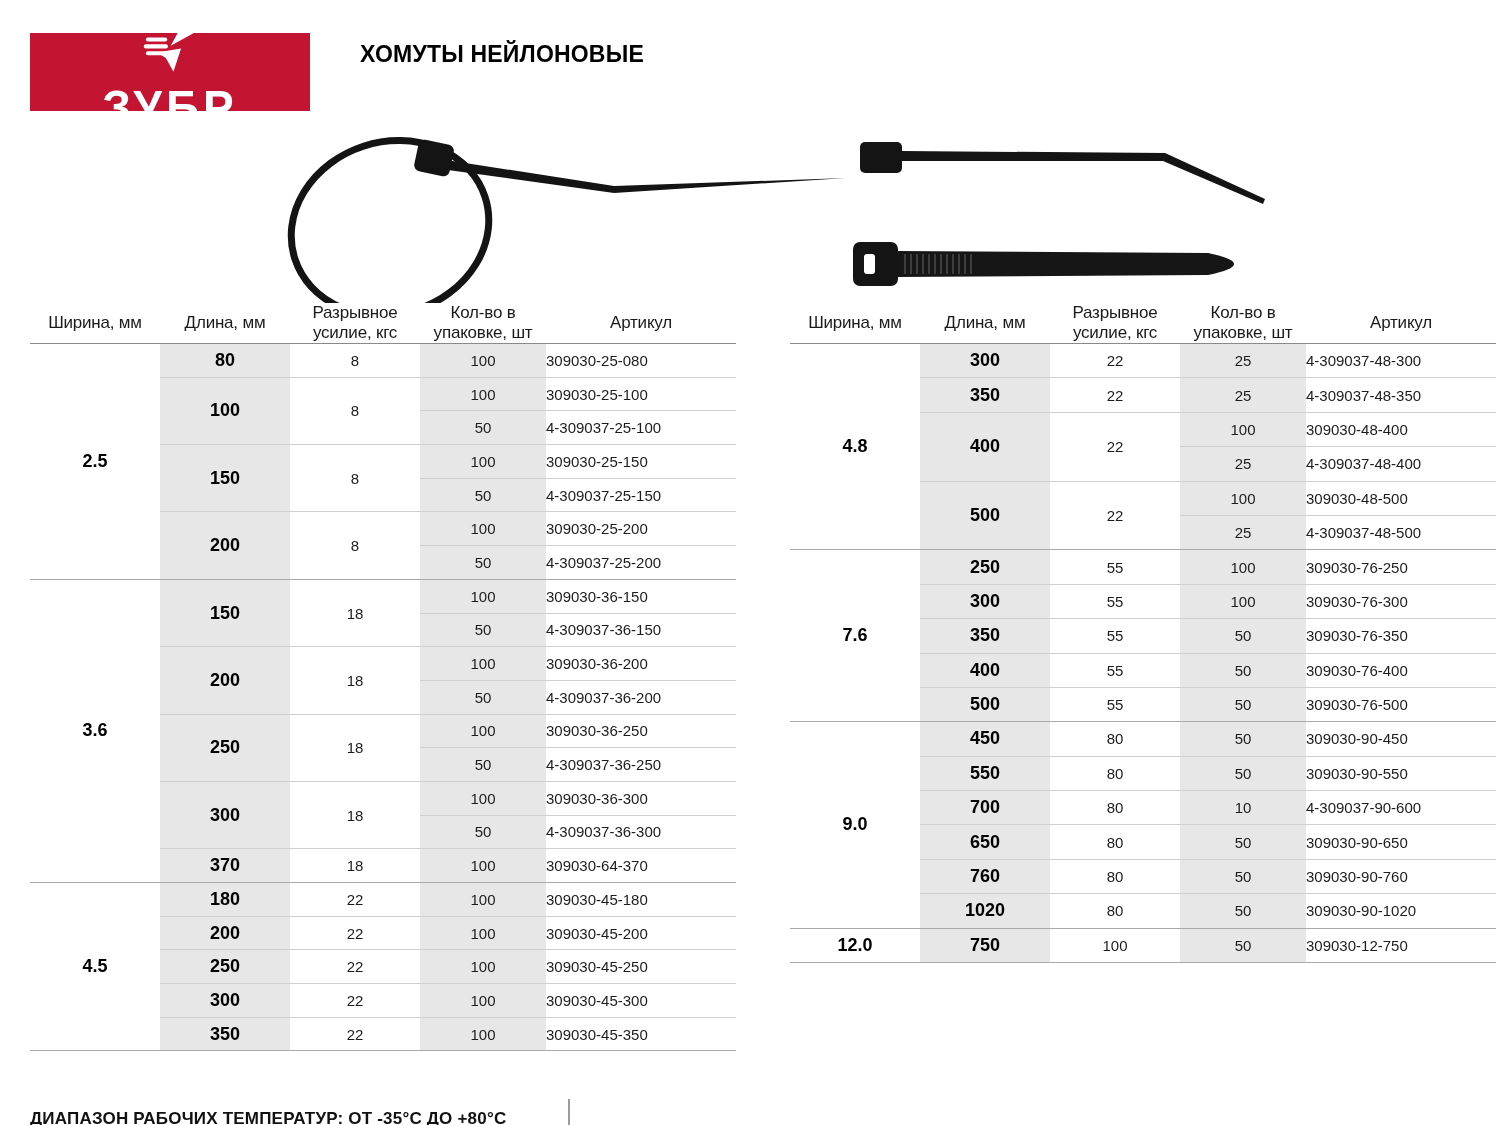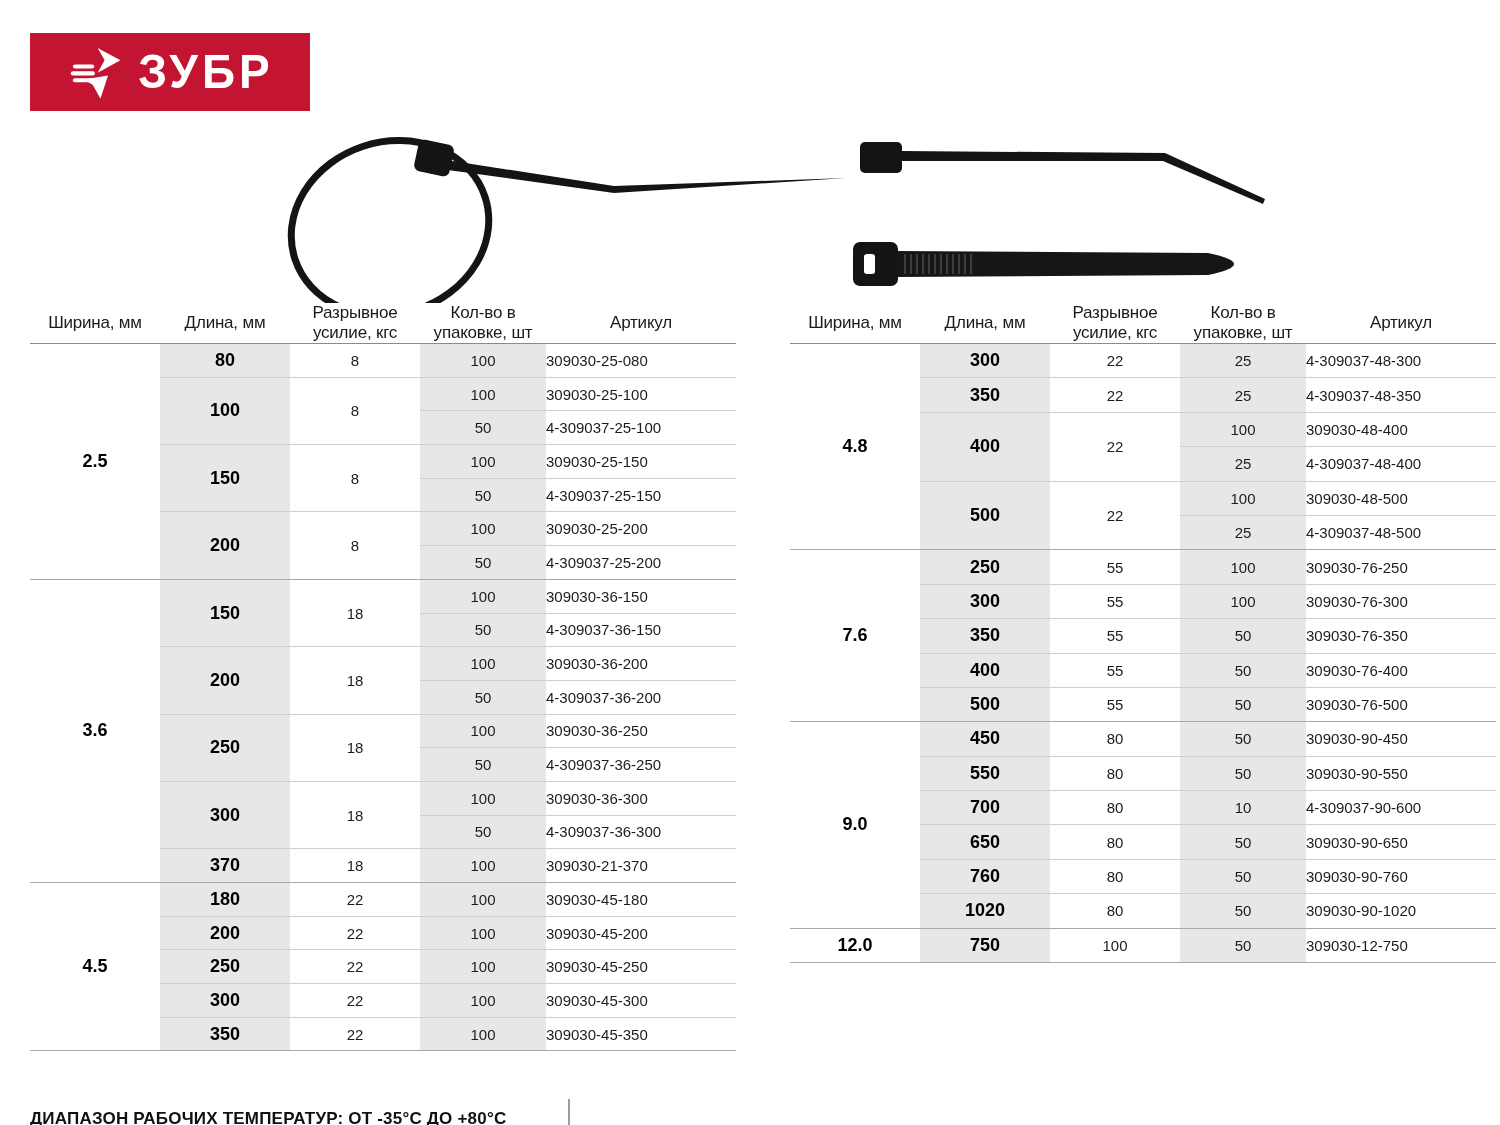--- a/index.html
+++ b/index.html
@@ -4,21 +4,21 @@
 <style>
   html,body { margin:0; padding:0; background:#ffffff; }
   .page {
     position:relative; width:1500px; height:1125px; background:#ffffff;
     font-family:"Liberation Sans","DejaVu Sans",sans-serif; color:#1a1a1a; overflow:hidden;
   }
 
   
   .logo {
     position:absolute; left:30px; top:33px; width:280px; height:78px;
-    background:#c31432; display:flex; align-items:center; justify-content:center; gap:10px;
+    background:#c31432; display:flex; align-items:center; justify-content:center; gap:10px;flex-direction:column;
   }
   .logo-icon { width:62px; height:62px; flex:0 0 auto; }
   .logo-word {
     color:#ffffff; font-weight:bold; font-size:46px; letter-spacing:4px; line-height:1;
     transform:scaleY(1.04); margin-top:-2px;
   }
   .title { position:absolute; left:360px; top:37px; font-size:23px; font-weight:bold; line-height:34px; color:#000; letter-spacing:0.2px; }
 
   
   .ties { position:absolute; left:260px; top:118px; width:1030px; height:192px; }
@@ -64,20 +64,21 @@
         <path d="M46 5 L79 23 L46 41 L56 23 Z"></path>
         <rect x="10" y="29" width="31" height="6" rx="3"></rect>
         <rect x="7" y="39" width="35" height="6" rx="3"></rect>
         <rect x="10" y="49" width="31" height="6" rx="3"></rect>
         <path d="M26 51 L61 45 L50 79 L39 59 Z"></path>
       </g>
     </svg>
     <span class="logo-word">ЗУБР</span>
   </div>
   <div class="title">
+    <div>ХОМУТЫ НЕЙЛОНОВЫЕ</div>
   </div>
 
   <svg class="ties" viewBox="0 0 1030 192">
 
     <g>
       <ellipse cx="130" cy="110" rx="100" ry="86" fill="none" stroke="#141414" stroke-width="7" transform="rotate(-18 130 110)"></ellipse>
       <path d="M186 42 L354 68 L586 60 L354 75 L188 52 Z" fill="#141414"></path>
       <rect x="156" y="24" width="36" height="32" rx="6" fill="#141414" transform="rotate(12 174 40)"></rect>
     </g>
 
@@ -201,21 +202,21 @@
             <td class="a">309030-36-300</td>
           </tr>
           <tr class="sub-row">
             <td class="q">50</td>
             <td class="a">4-309037-36-300</td>
           </tr>
           <tr class="len-start">
             <td class="l">370</td>
             <td class="f">18</td>
             <td class="q">100</td>
-            <td class="a">309030-21-370</td>
+            <td class="a">309030-64-370</td>
           </tr>
           <tr class="group-start">
             <td class="w" rowspan="5">4.5</td>
             <td class="l">180</td>
             <td class="f">22</td>
             <td class="q">100</td>
             <td class="a">309030-45-180</td>
           </tr>
           <tr class="len-start">
             <td class="l">200</td>

